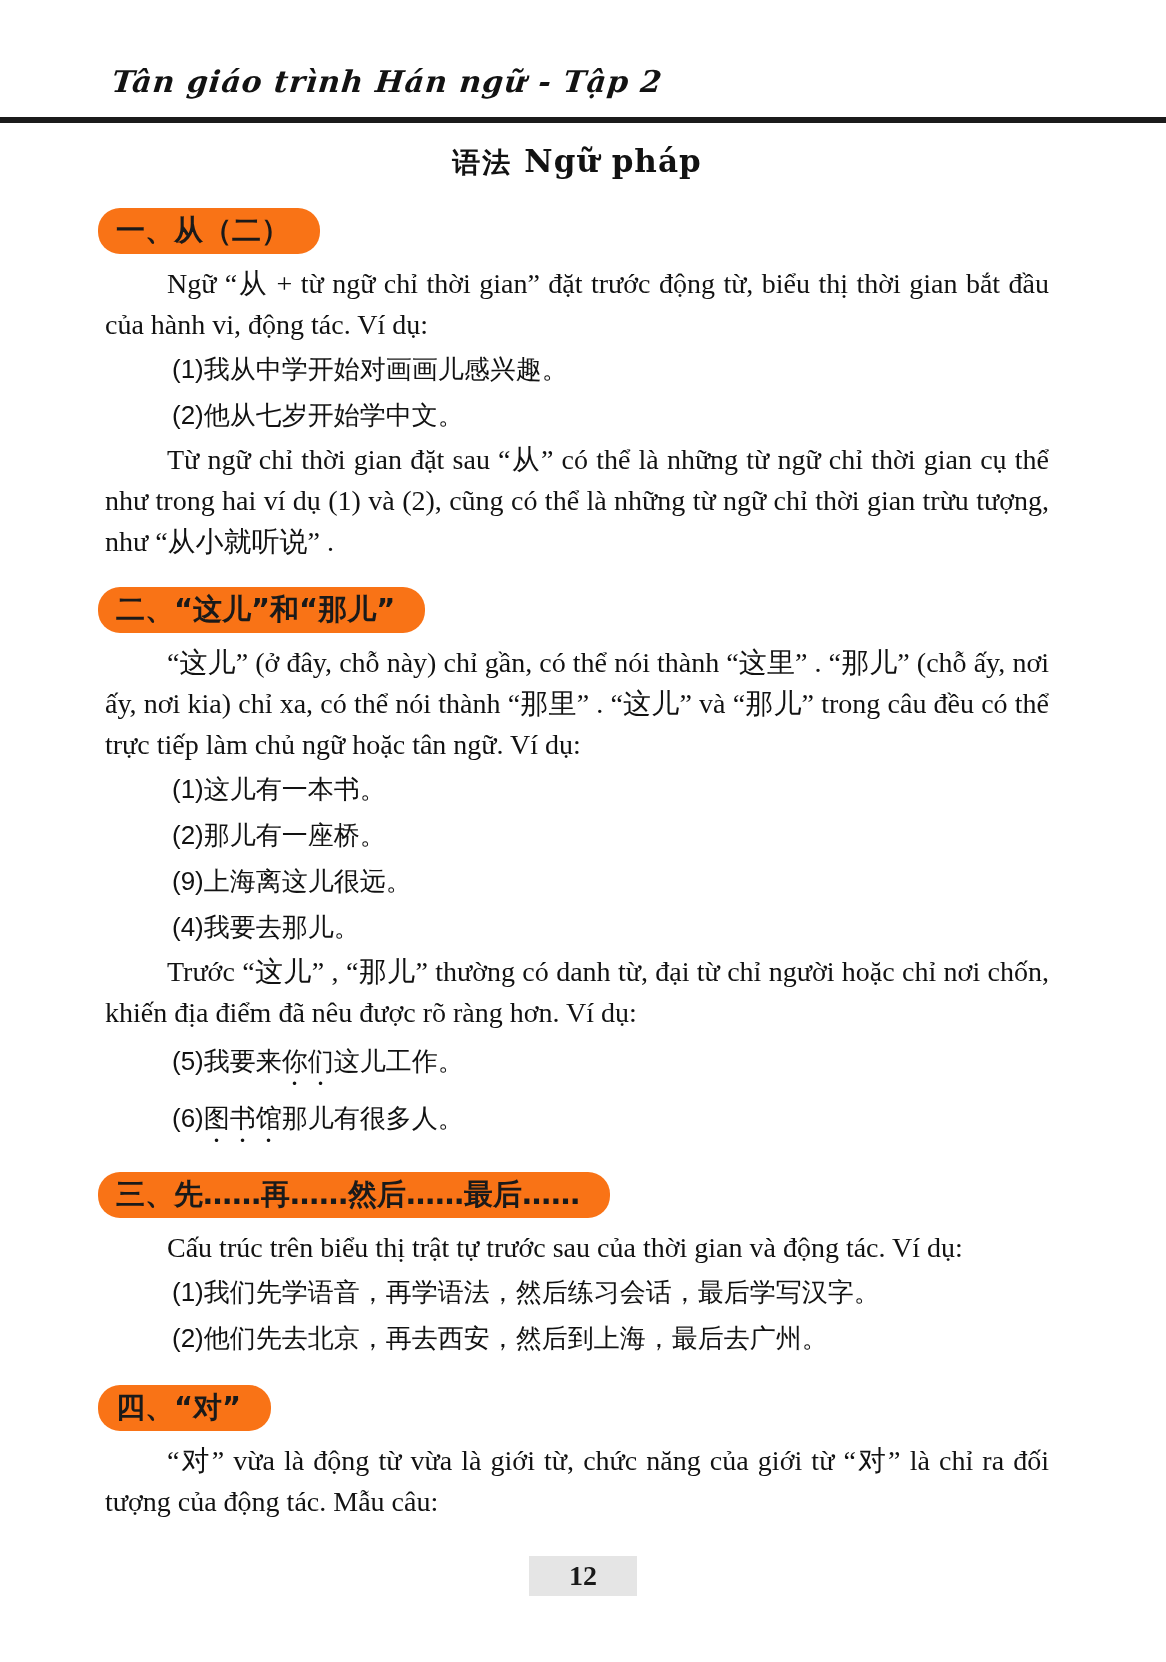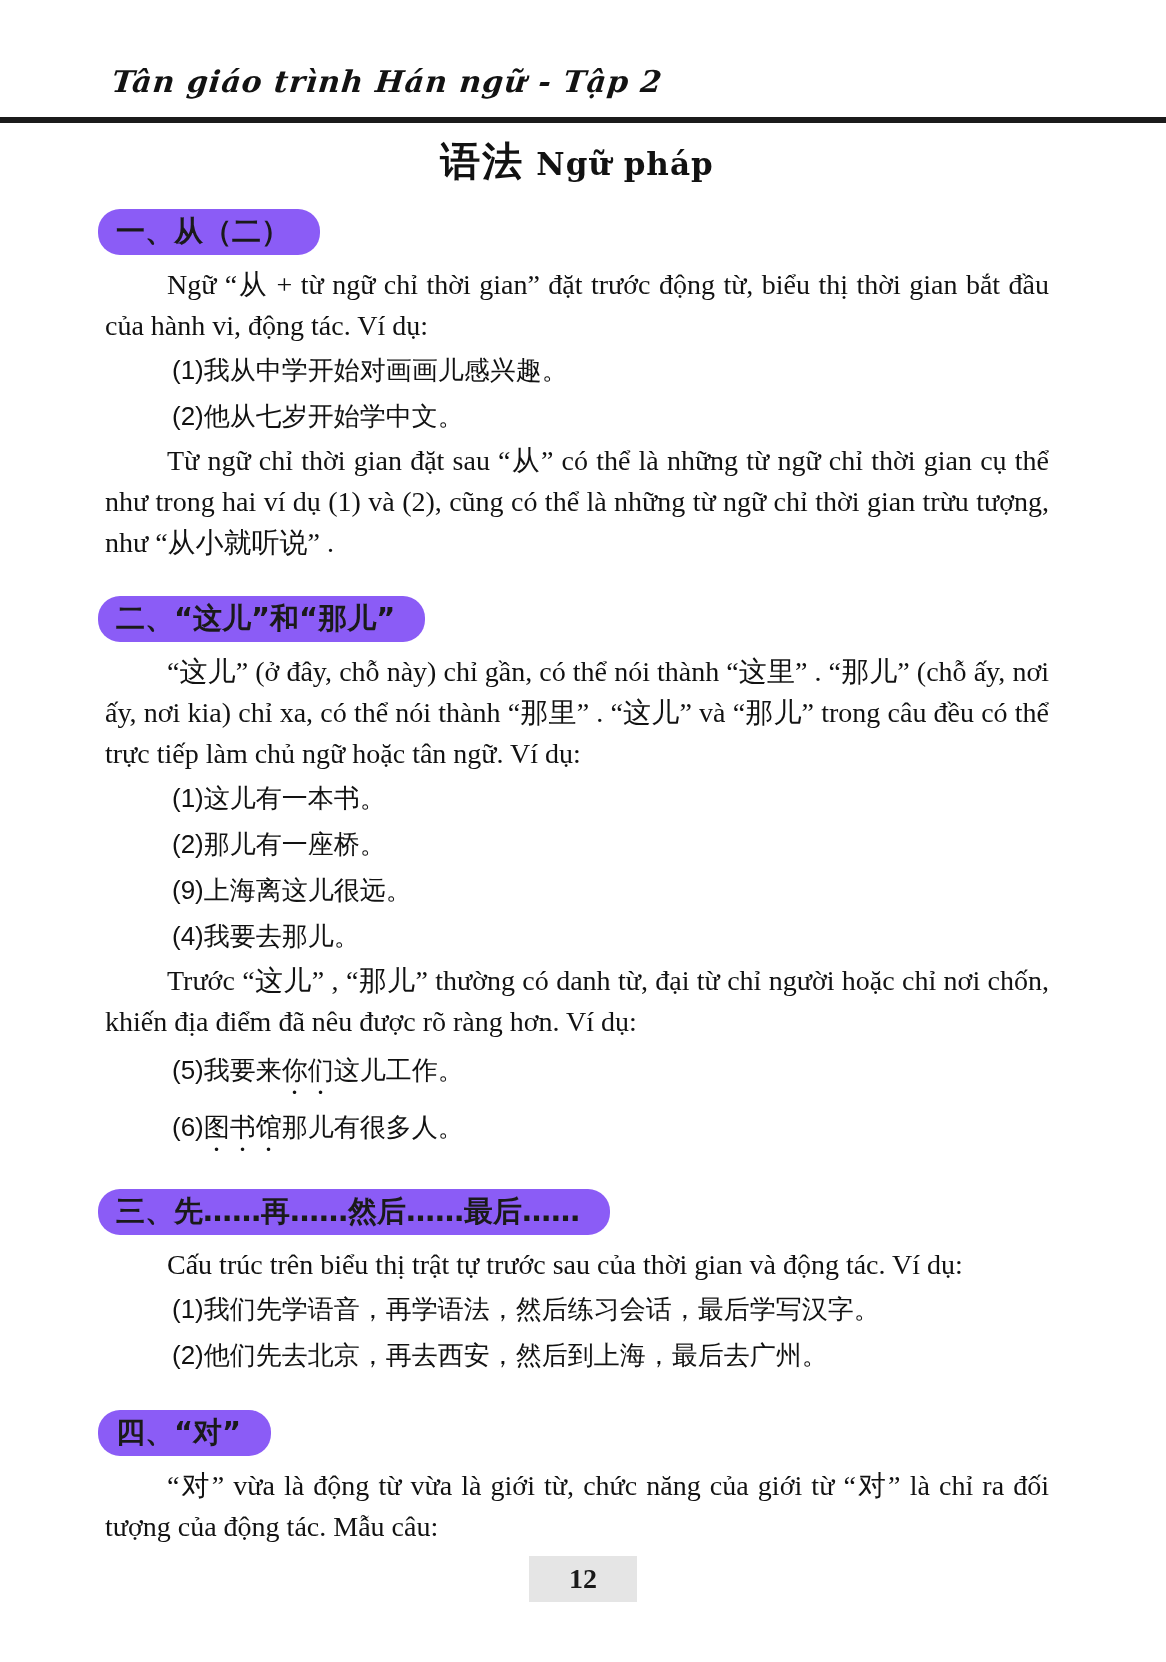--- a/index.html
+++ b/index.html
@@ -23,35 +23,35 @@
   }
 
   
   .content{position:absolute;top:132px;left:104px;width:946px;}
 
   .page-title{
     text-align:center;margin:0 0 10px 0;line-height:58px;white-space:nowrap;
   }
   .title-cn{
     font-family:"DejaVu Sans","Liberation Sans",sans-serif;
-    font-weight:900;font-size:40px;letter-spacing:2px;
+    font-weight:900;font-size:28px;letter-spacing:2px;
   }
   .title-vi{
     font-family:"DejaVu Serif","Liberation Serif",serif;
     font-weight:900;font-size:31px;margin-left:12px;letter-spacing:1px;
   }
 
   .section-pill{
-    display:inline-block;background:#8b5cf6;border-radius:22px;
+    display:inline-block;background:#f97316;border-radius:22px;
     padding:5px 30px 7px 18px;margin:6px 0 8px -6px;
     font-family:"DejaVu Sans","Liberation Sans",sans-serif;
     font-weight:700;font-size:29px;line-height:34px;color:#1a1a1a;
     white-space:nowrap;
   }
-  .pill-gap{margin-top:32px;}
+  .pill-gap{margin-top:24px;}
 
   p.body{
     margin:1px;font-size:28px;line-height:41px;text-align:justify;
     text-indent:62px;color:#121212;
   }
   p.body .vi-italic{}
 
   p.example{
     margin:0 0 0 68px;font-size:26px;line-height:46px;text-align:left;
     text-indent:0;color:#121212;white-space:nowrap;
@@ -61,21 +61,21 @@
   .dots{
     -webkit-text-emphasis:filled dot #121212;
     -webkit-text-emphasis-position:under right;
     text-emphasis:filled dot #121212;
     text-emphasis-position:under right;
     margin-top:24px;
   }
 
   .footer-pagenum{
     position:absolute;top:1556px;left:50%;transform:translateX(-50%);
-    width:108px;height:46px;background:#e5e5e5;
+    width:108px;height:40px;background:#e5e5e5;
     display:flex;align-items:center;justify-content:center;
     font-size:28px;font-weight:bold;color:#1a1a1a;
   }
 </style>
 </head>
 <body>
 
 <div class="page">
 
   <div class="running-header">

